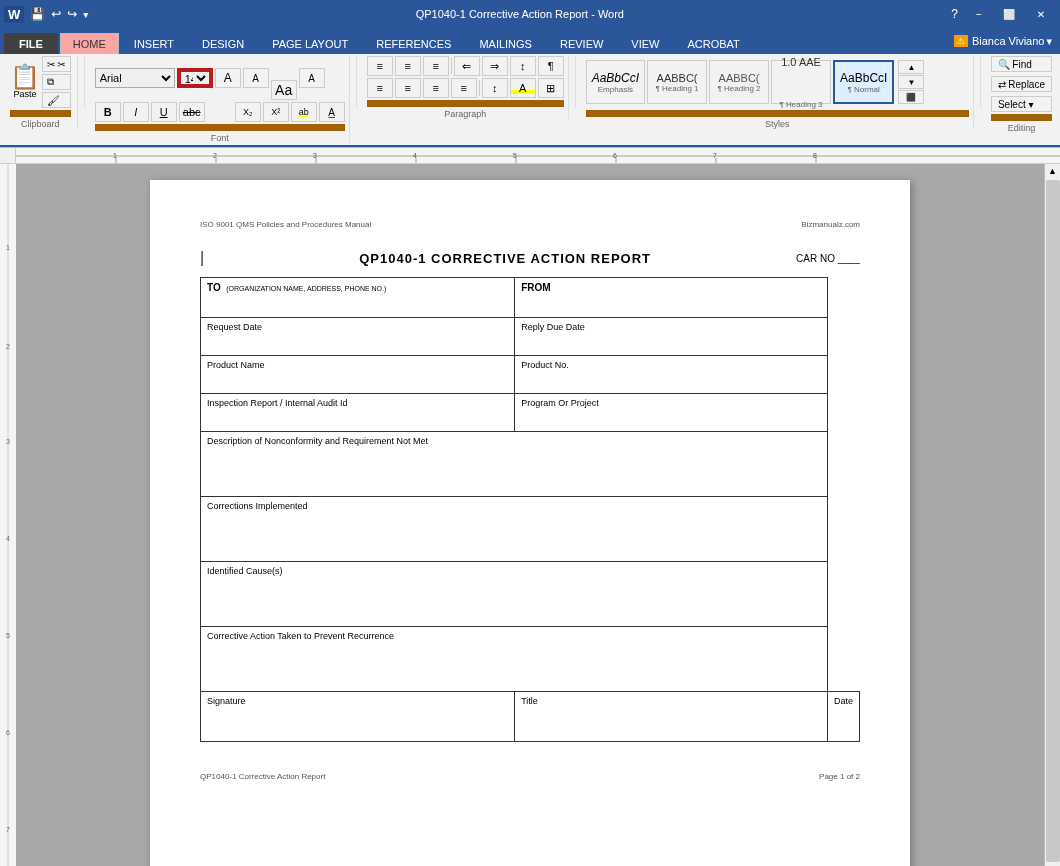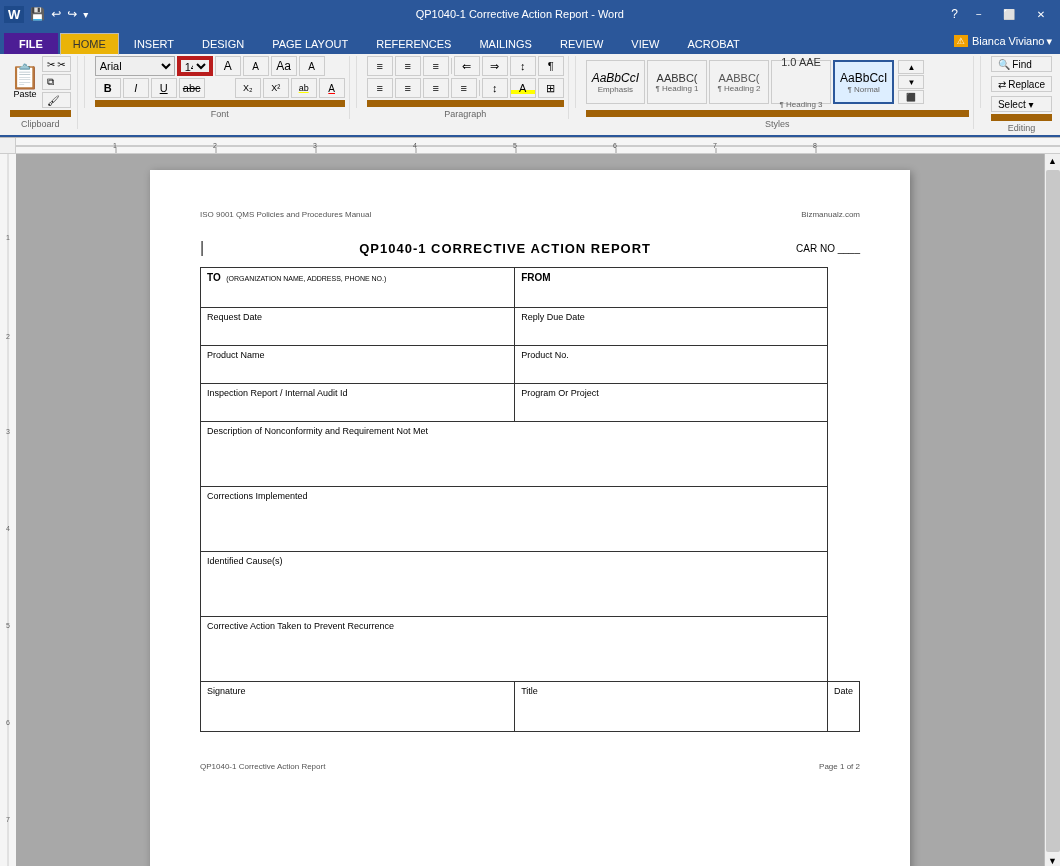--- a/index.html
+++ b/index.html
@@ -9,21 +9,21 @@
     .ribbon { background: #f2f2f2; border-bottom: 1px solid #bbb; }
     .ribbon-tabs { display: flex; align-items: flex-end; padding: 0 4px; background: #fff; height: 28px; }
     .ribbon-tab {
       padding: 4px 12px;
       font-size: 11px;
       cursor: pointer;
       border: 1px solid transparent;
       border-bottom: none;
       margin-right: 2px;
     }
-    .ribbon-tab.file { background: #4c1d95; color: white; padding: 4px 14px; font-weight: bold; }
+    .ribbon-tab.file { background: #404040; color: white; padding: 4px 14px; font-weight: bold; }
     .ribbon-tab.active { background: #fff; border-color: #bbb; border-bottom-color: #fff; margin-bottom: -1px; }
 
     .ribbon-content { background: #fff; border-bottom: 2px solid #2b579a; padding: 4px 8px; display: flex; align-items: flex-start; gap: 2px; }
     .ribbon-group { display: flex; flex-direction: column; align-items: flex-start; border-right: 1px solid #ddd; padding: 0 8px; min-width: fit-content; }
     .ribbon-group-label { font-size: 9px; color: #666; text-align: center; width: 100%; margin-top: 2px; padding-top: 2px; border-top: 7px solid #a16207; }
 
     .rb-btn {
       background: #f2f2f2;
       border: 1px solid #ccc;
       padding: 2px 6px;
@@ -116,21 +116,21 @@
       <span class="win-btn">⬜</span>
       <span class="win-btn close">✕</span>
     </div>
   </div>
 </div>
 
 <div class="ribbon">
   <div style="display:flex; justify-content:space-between; background:#2b579a;">
     <div class="ribbon-tabs" style="background:#2b579a; border-bottom:none; height:26px;">
       <span class="ribbon-tab file">FILE</span>
-      <span class="ribbon-tab active" style="background:#eab308; color:#333; border:1px solid #bbb; border-bottom-color:#f2f2f2;">HOME</span>
+      <span class="ribbon-tab active" style="background:#fca5a5; color:#333; border:1px solid #bbb; border-bottom-color:#f2f2f2;">HOME</span>
       <span class="ribbon-tab" style="color:white; border-color:transparent;">INSERT</span>
       <span class="ribbon-tab" style="color:white; border-color:transparent;">DESIGN</span>
       <span class="ribbon-tab" style="color:white; border-color:transparent;">PAGE LAYOUT</span>
       <span class="ribbon-tab" style="color:white; border-color:transparent;">REFERENCES</span>
       <span class="ribbon-tab" style="color:white; border-color:transparent;">MAILINGS</span>
       <span class="ribbon-tab" style="color:white; border-color:transparent;">REVIEW</span>
       <span class="ribbon-tab" style="color:white; border-color:transparent;">VIEW</span>
       <span class="ribbon-tab" style="color:white; border-color:transparent;">ACROBAT</span>
     </div>
     <div style="display:flex; align-items:center; padding:0 8px; color:white; font-size:11px;">
@@ -158,21 +158,21 @@
     </div>
 
     <div class="ribbon-divider"></div>
 
     <div class="ribbon-group" style="padding:0 4px;">
       <div style="display:flex; gap:2px; align-items:center; margin-bottom:2px;">
         <select class="font-select"><option>Arial</option></select>
         <select class="size-select"><option>14</option></select>
         <button class="style-btn" style="font-size:12px;">A</button>
         <button class="style-btn" style="font-size:10px;">A</button>
-        <button class="style-btn" style="font-size:12px;">Aa</button>
+        <button class="style-btn" style="font-size:14px;margin-top:24px;">Aa</button>
         <button class="style-btn" style="font-size:10px;">A</button>
       </div>
       <div style="display:flex; gap:2px; align-items:center;">
         <button class="style-btn bold">B</button>
         <button class="style-btn italic">I</button>
         <button class="style-btn underline">U</button>
         <button class="style-btn" style="text-decoration:line-through;">abc</button>
         <button class="style-btn" style="font-size:9px;margin-left:28px;">X₂</button>
         <button class="style-btn" style="font-size:9px;">X²</button>
         <button class="style-btn" style="font-size:9px; text-decoration: underline; text-decoration-color: yellow;">ab</button>

